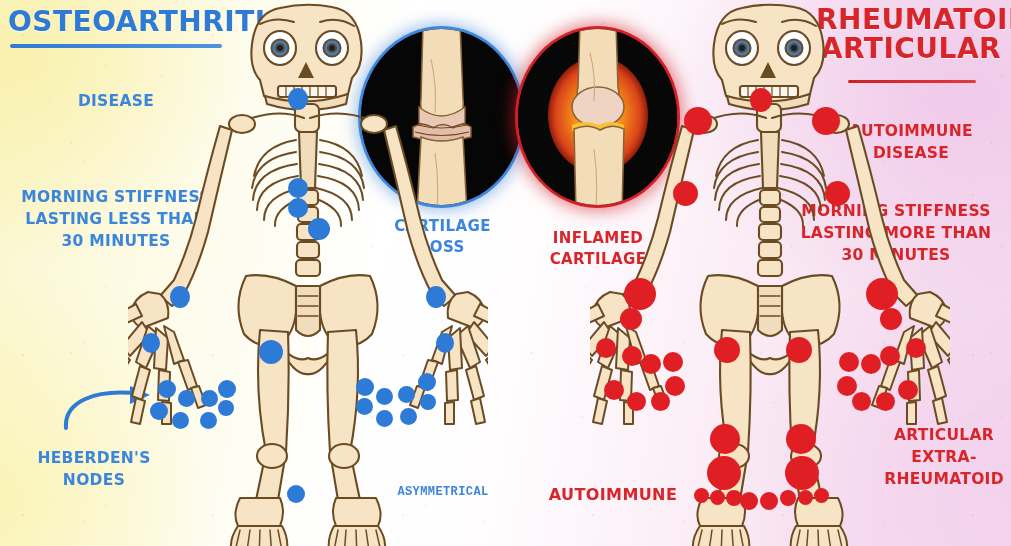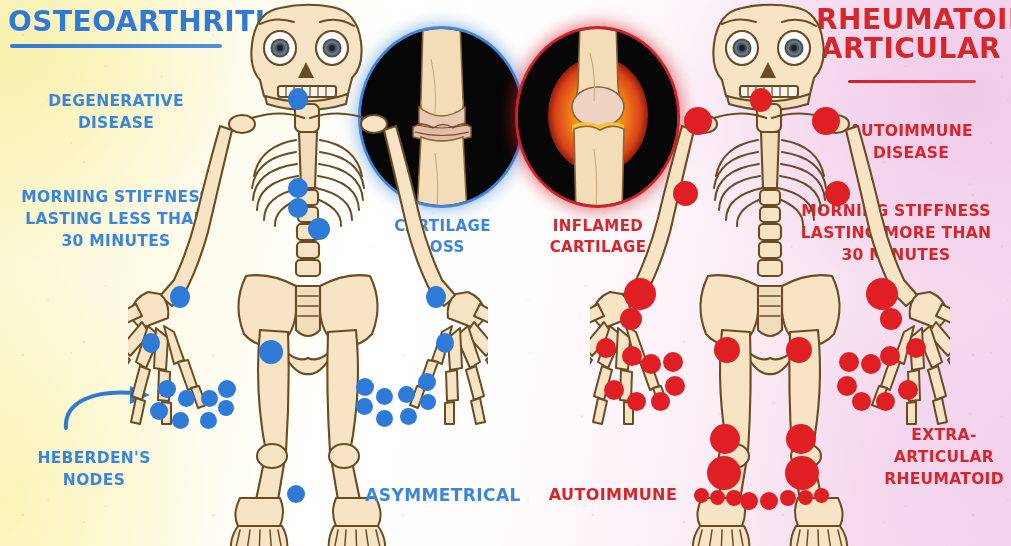--- a/index.html
+++ b/index.html
@@ -74,21 +74,20 @@
 </head>
 <body>
 
 <div id="stage">
   <div id="speckle"></div>
 
   <div class="abs title oa" style="left:8px;top:8px;width:226px;">OSTEOARTHRITIS</div>
   <div class="abs rule oa" style="left:10px;top:44px;width:212px;"></div>
 
   <div class="abs body-txt oa" style="left:6px;top:90px;width:220px;">
-    <div>DEGENERATIVE</div>
     <div>DISEASE</div>
   </div>
 
   <div class="abs body-txt oa" style="left:2px;top:186px;width:228px;">
     <div>MORNING STIFFNESS</div>
     <div>LASTING LESS THAN</div>
     <div>30 MINUTES</div>
   </div>
 
   <svg class="abs" style="left:50px;top:384px;" width="118" height="46">
@@ -111,22 +110,22 @@
     <div>DISEASE</div>
   </div>
 
   <div class="abs body-txt ra" style="left:782px;top:200px;width:228px;">
     <div>MORNING STIFFNESS</div>
     <div>LASTING MORE THAN</div>
     <div>30 MINUTES</div>
   </div>
 
   <div class="abs body-txt ra" style="left:878px;top:424px;width:132px;">
+    <div>ARTICULAR</div>
     <div>EXTRA-</div>
-    <div>ARTICULAR</div>
     <div>RHEUMATOID</div>
   </div>
 
   <div class="inset oa" style="left:361px;top:29px;width:161px;height:176px;">
     <svg width="161" height="176" viewBox="0 0 161 176">
       <rect width="161" height="176" fill="#060606"></rect>
 
       <path d="M62,-6 L60,70 Q58,86 68,94 L94,94 Q104,86 102,70 L99,-6 Z" fill="#f3ddb9" stroke="#8a6438" stroke-width="1.6"></path>
 
       <path d="M58,78 Q80,96 104,78 L104,94 Q80,104 58,94 Z" fill="#e9c9b3" stroke="#8a6438" stroke-width="1.4"></path>
@@ -162,21 +161,21 @@
 
       <ellipse cx="80" cy="78" rx="26" ry="20" fill="#f0d4c3" stroke="#8a6438" stroke-width="1.6"></ellipse>
 
       <path d="M54,96 Q68,90 80,96 Q92,90 106,96 L106,102 Q80,108 54,102 Z" fill="#f7c236"></path>
 
       <path d="M56,100 Q70,94 82,101 Q94,94 106,100 L104,184 L58,184 Z" fill="#f3ddb9" stroke="#8a6438" stroke-width="1.6"></path>
       <path d="M72,24 Q78,46 76,72" fill="none" stroke="#c9a87e" stroke-width="1.1"></path>
       <path d="M76,120 Q80,148 78,178" fill="none" stroke="#c9a87e" stroke-width="1.1"></path>
     </svg>
   </div>
-  <div class="abs cap ra" style="left:512px;top:216px;width:172px;">
+  <div class="abs cap ra" style="left:512px;top:228px;width:172px;">
     <div>INFLAMED</div>
     <div>CARTILAGE</div>
   </div>
 
   <svg class="abs" style="left:128px;top:0px;" width="360" height="546" viewBox="0 0 360 546">
     <g fill="#f6e4c5" stroke="#6b4b24" stroke-width="2.1" stroke-linejoin="round" stroke-linecap="round">
 
       <path d="M152,8 Q128,12 124,44 Q121,68 132,80 L136,96 Q152,104 180,104 Q206,102 220,94 L224,78
                Q236,66 233,42 Q229,11 204,7 Q178,2 152,8 Z"></path>
       <path d="M137,96 Q178,108 220,94 L218,104 Q178,116 139,104 Z" fill="#f1dcbb"></path>
@@ -469,16 +468,16 @@
     <div class="abs dot r" style="left:694px;top:488px;width:15px;height:15px;"></div>
     <div class="abs dot r" style="left:710px;top:490px;width:15px;height:15px;"></div>
     <div class="abs dot r" style="left:726px;top:490px;width:16px;height:16px;"></div>
     <div class="abs dot r" style="left:740px;top:492px;width:18px;height:18px;"></div>
     <div class="abs dot r" style="left:760px;top:492px;width:18px;height:18px;"></div>
     <div class="abs dot r" style="left:780px;top:490px;width:16px;height:16px;"></div>
     <div class="abs dot r" style="left:798px;top:490px;width:15px;height:15px;"></div>
     <div class="abs dot r" style="left:814px;top:488px;width:15px;height:15px;"></div>
   </div>
 
-  <div class="abs cap oa" style="left:358px;top:484px;width:170px;font-size:17px;">ASYMMETRICAL</div>
+  <div class="abs cap oa" style="left:358px;top:484px;width:170px;font-size:12px;font-family:Liberation Mono, monospace;">ASYMMETRICAL</div>
   <div class="abs cap ra" style="left:528px;top:484px;width:170px;font-size:16px;">AUTOIMMUNE</div>
 
 </div>
 
 </body></html>

